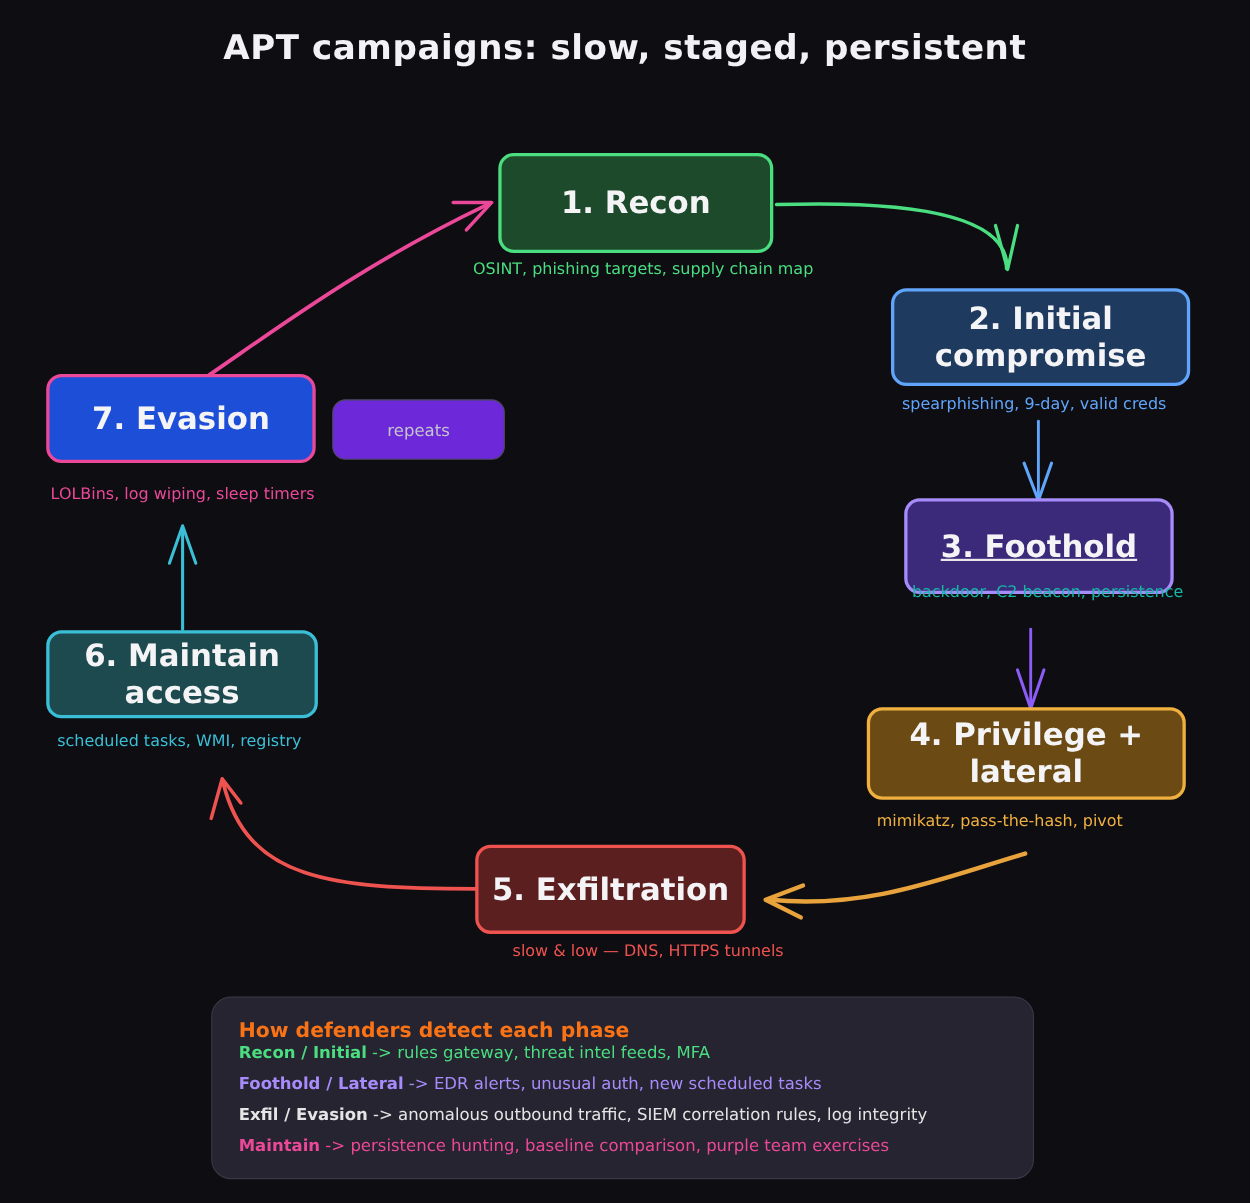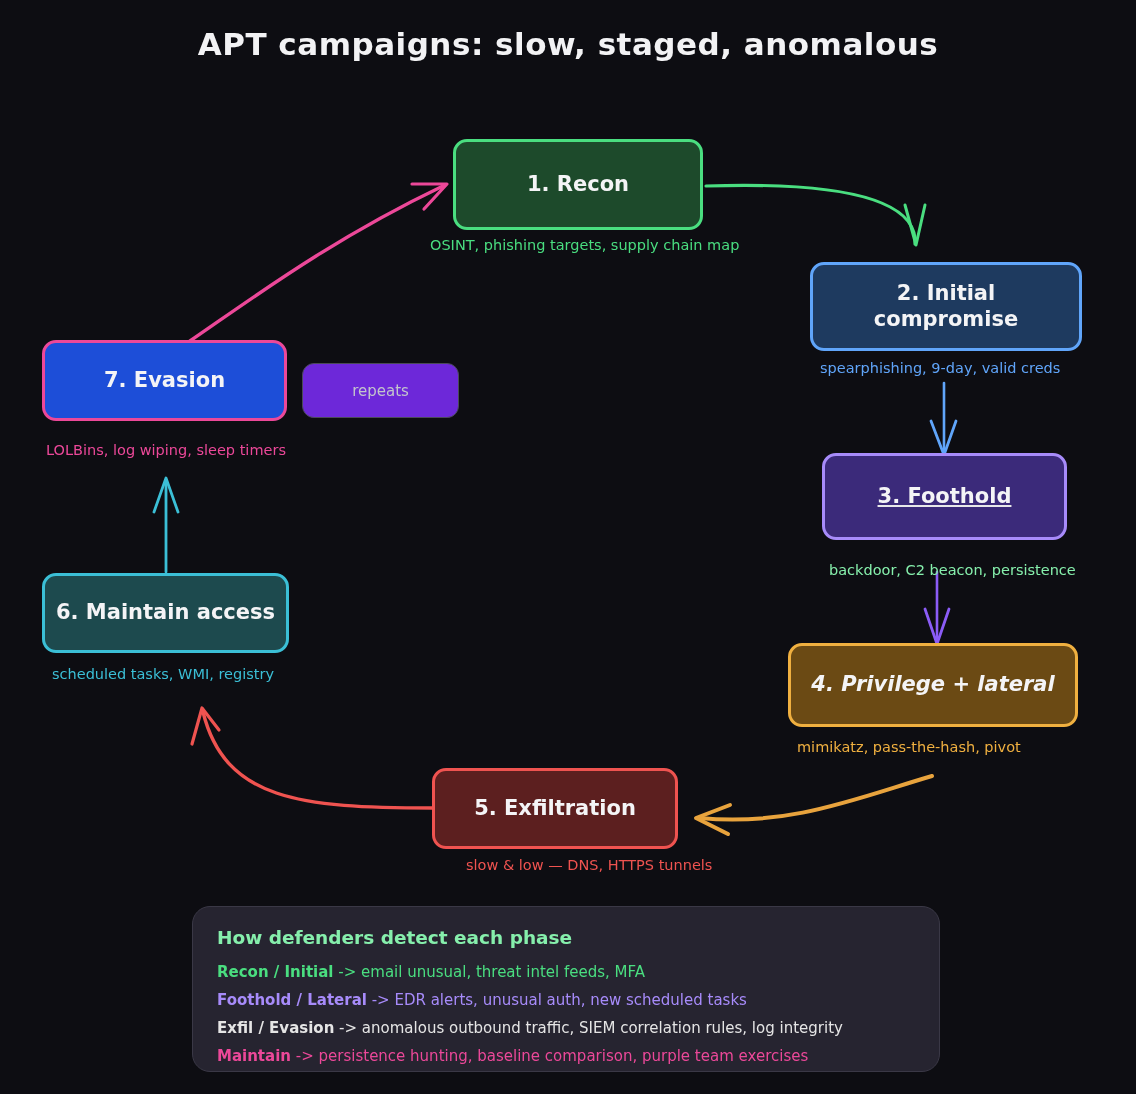--- a/index.html
+++ b/index.html
@@ -51,21 +51,21 @@
     position: absolute;
     box-sizing: border-box;
     border-radius: 14px;
     border-style: solid;
     border-width: 3px;
     display: flex;
     align-items: center;
     justify-content: center;
   }
   .node-label {
-    font-size: 21px;
+    font-size: 28px;
     font-weight: 600;
     color: #f4f4f6;
     text-align: center;
     padding: 0 10px;
     line-height: 1.2;
   }
   .node-caption {
     position: absolute;
     font-size: 14.5px;
     white-space: nowrap;
@@ -100,35 +100,34 @@
     height: 166px;
     box-sizing: border-box;
     border-radius: 18px;
     background: #262430;
     border: 1.4px solid #3a3846;
     padding: 20px 24px 0 24px;
   }
   #legend-title {
     font-size: 18.5px;
     font-weight: 600;
-    color: #86efac;
-    margin-bottom: 15px;
+    color: #f97316;
   }
   .legend-row {
     font-size: 15px;
     margin-bottom: 10px;
     white-space: nowrap;
   }
   .legend-key { font-weight: 600; }
 </style>
 </head>
 <body>
 
 <div id="header">
-  <div id="diagram-title">APT campaigns: slow, staged, anomalous</div>
+  <div id="diagram-title">APT campaigns: slow, staged, persistent</div>
 </div>
 
 <svg id="arrow-layer" viewBox="0 0 1136 1094">
 
   <g>
     <path d="M 706 186 C 830 182, 910 196, 915 238" fill="none" stroke="#4ade80" stroke-width="3.2" stroke-linecap="round"></path>
     <path d="M 915 238 L 915 244" fill="none" stroke="#4ade80" stroke-width="3.2" stroke-linecap="round"></path>
     <path d="M 905 205 L 916 245 L 925 205" fill="none" stroke="#4ade80" stroke-width="3" stroke-linecap="round" stroke-linejoin="round"></path>
   </g>
 
@@ -169,23 +168,23 @@
 <div class="node-caption" style="left:430px; top:237px; color:#4ade80;">OSINT, phishing targets, supply chain map</div>
 
 <div class="node" style="left:810px; top:262px; width:272px; height:89px; background:#1e3a5f; border-color:#60a5fa;">
   <span class="node-label">2. Initial compromise</span>
 </div>
 <div class="node-caption" style="left:820px; top:360px; color:#60a5fa;">spearphishing, 9-day, valid creds</div>
 
 <div class="node" style="left:822px; top:453px; width:245px; height:87px; background:#3b2a7a; border-color:#a78bfa;text-decoration:underline;">
   <span class="node-label">3. Foothold</span>
 </div>
-<div class="node-caption" style="left:829px; top:562px; color:#86efac;">backdoor, C2 beacon, persistence</div>
-
-<div class="node" style="left:788px; top:643px; width:290px; height:84px; background:#6b4a14; border-color:#f0b040;font-style:italic;">
+<div class="node-caption" style="left:829px; top:531px; color:#14b8a6;">backdoor, C2 beacon, persistence</div>
+
+<div class="node" style="left:788px; top:643px; width:290px; height:84px; background:#6b4a14; border-color:#f0b040;">
   <span class="node-label">4. Privilege + lateral</span>
 </div>
 <div class="node-caption" style="left:797px; top:739px; color:#f0b040;">mimikatz, pass-the-hash, pivot</div>
 
 <div class="node" style="left:432px; top:768px; width:246px; height:81px; background:#5c1f1f; border-color:#ef5350;">
   <span class="node-label">5. Exfiltration</span>
 </div>
 <div class="node-caption" style="left:434px; top:857px; color:#ef5350;margin-left:32px;">slow &amp; low — DNS, HTTPS tunnels</div>
 
 <div class="node" style="left:42px; top:573px; width:247px; height:80px; background:#1d4a4e; border-color:#3bbfd6;">
@@ -201,21 +200,21 @@
 <div id="repeats-box">
   <span id="repeats-label">repeats</span>
 </div>
 
 <div id="legend-panel">
   <div id="legend-title">How defenders detect each phase</div>
 
   <div class="legend-row" style="color:#4ade80;">
     <span class="legend-key">Recon / Initial</span>
     <span>-&gt;</span>
-    <span>email unusual, threat intel feeds, MFA</span>
+    <span>rules gateway, threat intel feeds, MFA</span>
   </div>
 
   <div class="legend-row" style="color:#a78bfa;">
     <span class="legend-key">Foothold / Lateral</span>
     <span>-&gt;</span>
     <span>EDR alerts, unusual auth, new scheduled tasks</span>
   </div>
 
   <div class="legend-row" style="color:#e5e5e5;">
     <span class="legend-key">Exfil / Evasion</span>

